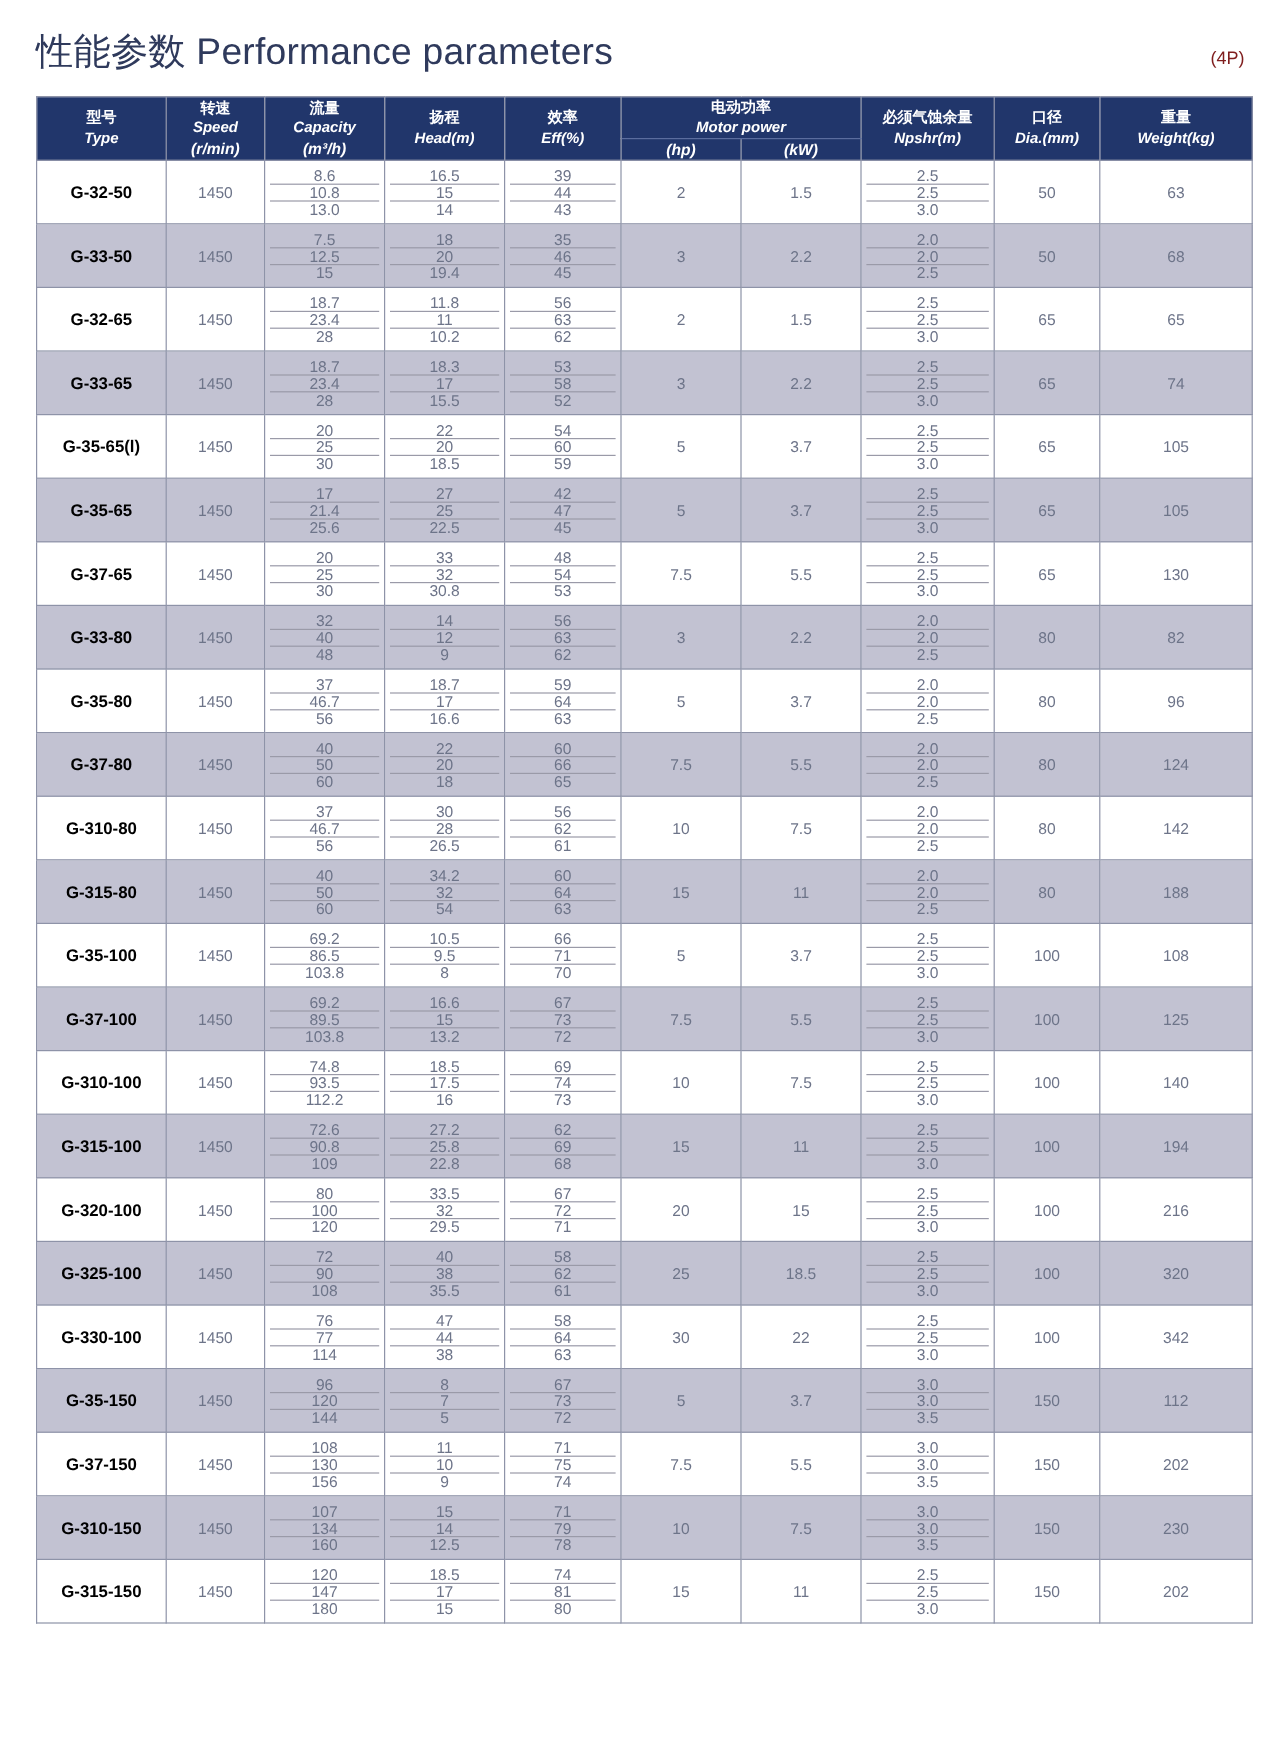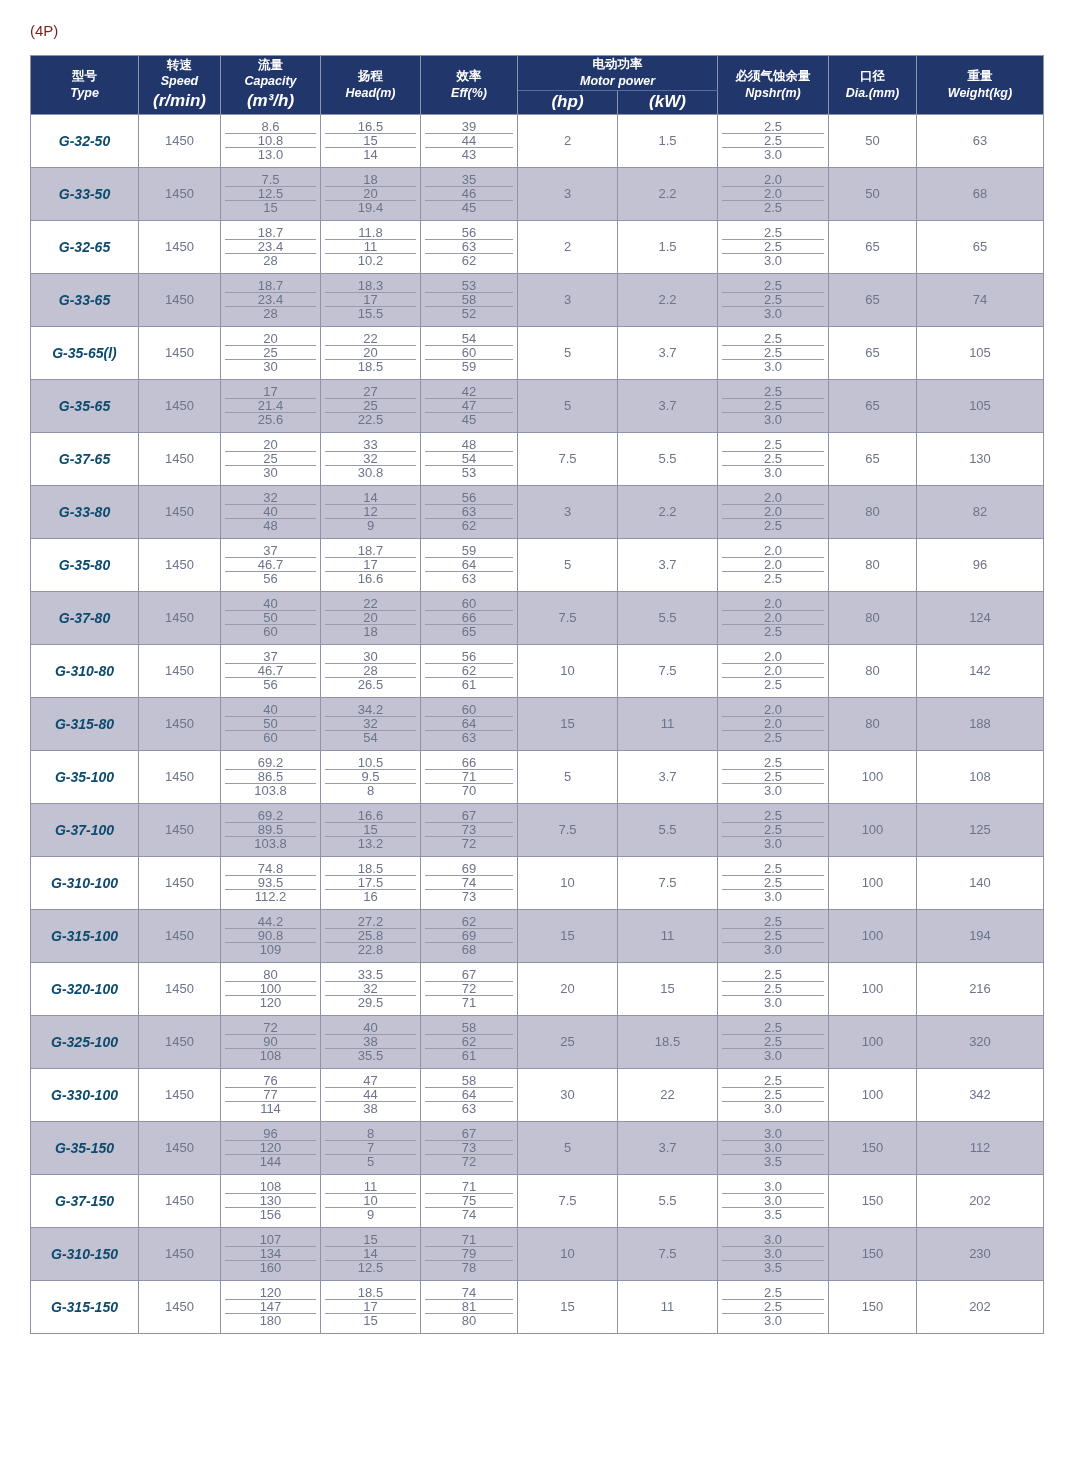--- a/index.html
+++ b/index.html
@@ -65,30 +65,29 @@
     background: #21366b;
     color: #ffffff;
     border: 1px solid #21366b;
     font-size: 12.5px;
     line-height: 1.35;
     padding: 4px 2px;
   }
   thead th.grp { border-bottom: 1px solid #5b6d9e; }
   thead th .cn { display: block; font-weight: 700; font-size: 12.5px; }
   thead th .en { display: block; font-weight: 700; font-style: italic; font-size: 12.5px; }
-  thead th .unit { display: block; font-weight: 700; font-style: italic; font-size: 17px; }
+  thead th .unit { display: block; font-weight: 700; font-style: italic; font-size: 13px; }
 
   tbody tr.shade td { background: #c2c2d2; }
   tbody tr.plain td { background: #ffffff; }
 
   td.type {
     font-weight: 700;
-    font-style: italic;
     font-size: 14px;
-    color: #0c4a6e;
+    color: #000000;
   }
   td.speed, td.hp, td.kw, td.dia, td.weight {
     color: #6d7489;
     font-size: 13px;
   }
 
   
   .stack {
     display: flex;
     flex-direction: column;
@@ -110,20 +109,23 @@
 
   td.stacked { padding: 0; height: 100%; }
   tbody tr { height: 53px; }
 </style>
 </head>
 <body>
 
 <div class="page">
 
   <div class="title-bar">
+    <div class="title">
+      <span class="cn">性能参数</span><span> </span><span class="en">Performance parameters</span>
+    </div>
     <div class="page-mark">(4P)</div>
   </div>
 
   <table class="perf">
     <colgroup>
       <col style="width:108px">
       <col style="width:82px">
       <col style="width:100px">
       <col style="width:100px">
       <col style="width:97px">
@@ -722,21 +724,21 @@
             </div>
           </td>
           <td class="dia">100</td>
           <td class="weight">140</td>
         </tr>
         <tr class="shade">
           <td class="type">G-315-100</td>
           <td class="speed">1450</td>
           <td class="stacked">
             <div class="stack">
-              <div>44.2</div>
+              <div>72.6</div>
               <div>90.8</div>
               <div>109</div>
             </div>
           </td>
           <td class="stacked">
             <div class="stack">
               <div>27.2</div>
               <div>25.8</div>
               <div>22.8</div>
             </div>

